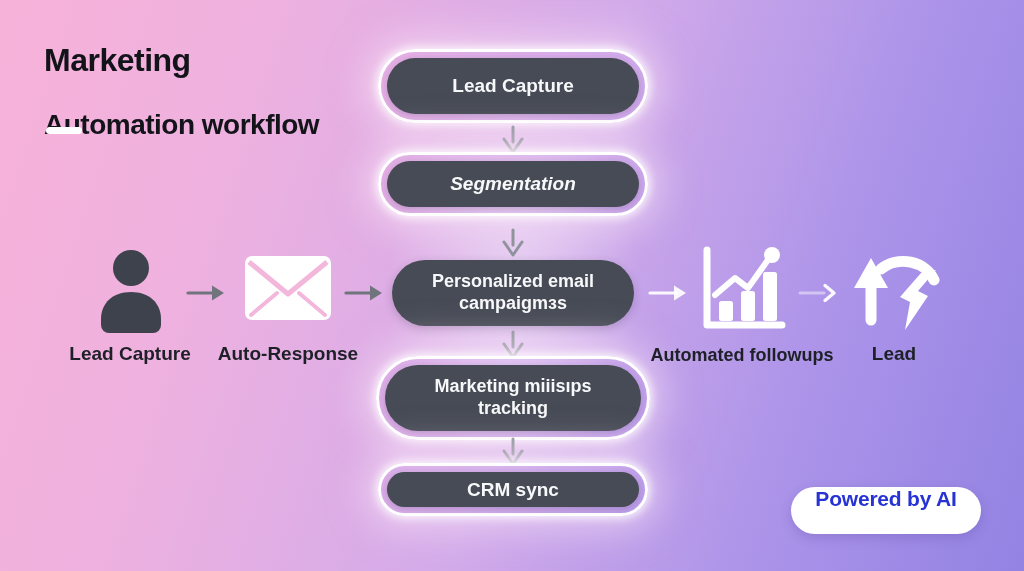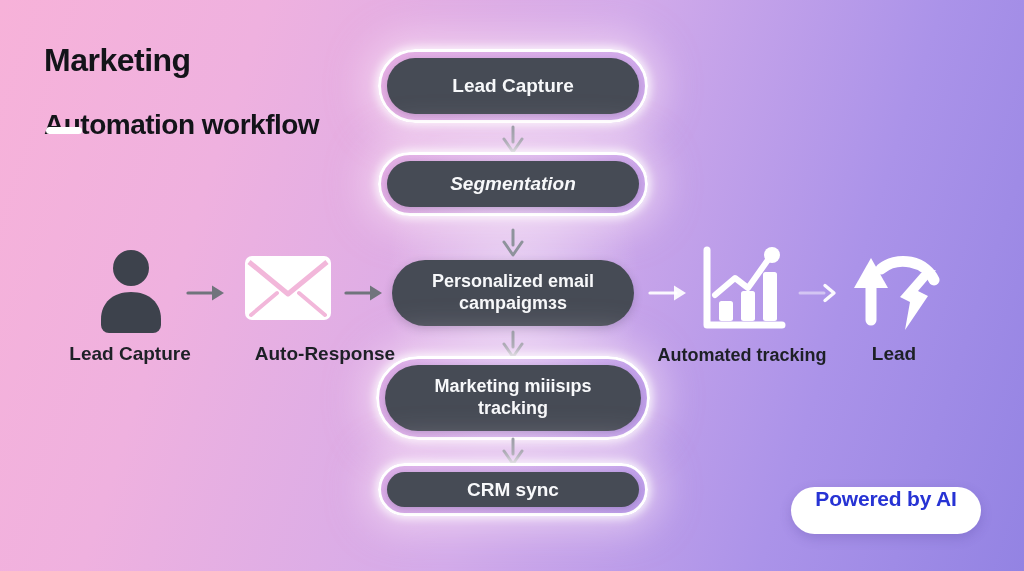--- a/index.html
+++ b/index.html
@@ -105,41 +105,41 @@
   <svg class="harrow" style="left:186px; top:282px;" viewBox="0 0 40 22">
     <line x1="2" y1="11" x2="28" y2="11" stroke="#70747c" stroke-width="3.2" stroke-linecap="round"></line>
     <polygon points="26,3.5 38,11 26,18.5" fill="#70747c"></polygon>
   </svg>
 
   <svg class="icon-abs" style="left:243px; top:254px;" width="90" height="68" viewBox="0 0 90 68">
     <rect x="2" y="2" width="86" height="64" rx="7" fill="#ffffff"></rect>
     <path d="M6 8 L45 40 L84 8" fill="none" stroke="#f2b7da" stroke-width="5" stroke-linejoin="round"></path>
     <path d="M8 61 L34 39 M82 61 L56 39" fill="none" stroke="#f2b7da" stroke-width="4" stroke-linecap="round"></path>
   </svg>
-  <div class="row-label" style="left:288px; top:343px;margin-left:37px;">Auto-Response</div>
+  <div class="row-label" style="left:288px; top:343px;">Auto-Response</div>
 
   <svg class="harrow" style="left:344px; top:282px;" viewBox="0 0 40 22">
     <line x1="2" y1="11" x2="28" y2="11" stroke="#70747c" stroke-width="3.2" stroke-linecap="round"></line>
     <polygon points="26,3.5 38,11 26,18.5" fill="#70747c"></polygon>
   </svg>
 
   <svg class="harrow" style="left:648px; top:282px;" viewBox="0 0 40 22">
     <line x1="2" y1="11" x2="28" y2="11" stroke="rgba(255,255,255,0.92)" stroke-width="3.2" stroke-linecap="round"></line>
     <polygon points="26,3.5 38,11 26,18.5" fill="rgba(255,255,255,0.92)"></polygon>
   </svg>
 
   <svg class="icon-abs" style="left:694px; top:244px;" width="94" height="92" viewBox="0 0 94 92">
     <path d="M13 6 V81 H88" fill="none" stroke="#ffffff" stroke-width="7" stroke-linecap="round" stroke-linejoin="round"></path>
     <rect x="25" y="57" width="14" height="20" rx="2.5" fill="#ffffff"></rect>
     <rect x="47" y="47" width="14" height="30" rx="2.5" fill="#ffffff"></rect>
     <rect x="69" y="28" width="14" height="49" rx="2.5" fill="#ffffff"></rect>
     <path d="M21 51 L41 34 L54 44 L76 13" fill="none" stroke="#ffffff" stroke-width="6" stroke-linecap="round" stroke-linejoin="round"></path>
     <circle cx="78" cy="11" r="8" fill="#ffffff"></circle>
   </svg>
-  <div class="row-label" style="left:742px; top:345px; font-size:18px;">Automated tracking</div>
+  <div class="row-label" style="left:742px; top:345px; font-size:18px;">Automated followups</div>
 
   <svg class="harrow" style="left:798px; top:282px;" viewBox="0 0 40 22">
     <line x1="2" y1="11" x2="26" y2="11" stroke="rgba(255,255,255,0.45)" stroke-width="3" stroke-linecap="round"></line>
     <path d="M27 3.5 L36 11 L27 18.5" fill="none" stroke="rgba(255,255,255,0.95)" stroke-width="3.4" stroke-linecap="round" stroke-linejoin="round"></path>
   </svg>
 
   <svg class="icon-abs" style="left:850px; top:242px;" width="90" height="94" viewBox="0 0 90 94">
     <path d="M31 27 A33 29 0 0 1 84 38" fill="none" stroke="#ffffff" stroke-width="11" stroke-linecap="round"></path>
     <line x1="21" y1="78" x2="21" y2="46" stroke="#ffffff" stroke-width="11" stroke-linecap="round"></line>
     <polygon points="21,16 4,46 38,46" fill="#ffffff"></polygon>

